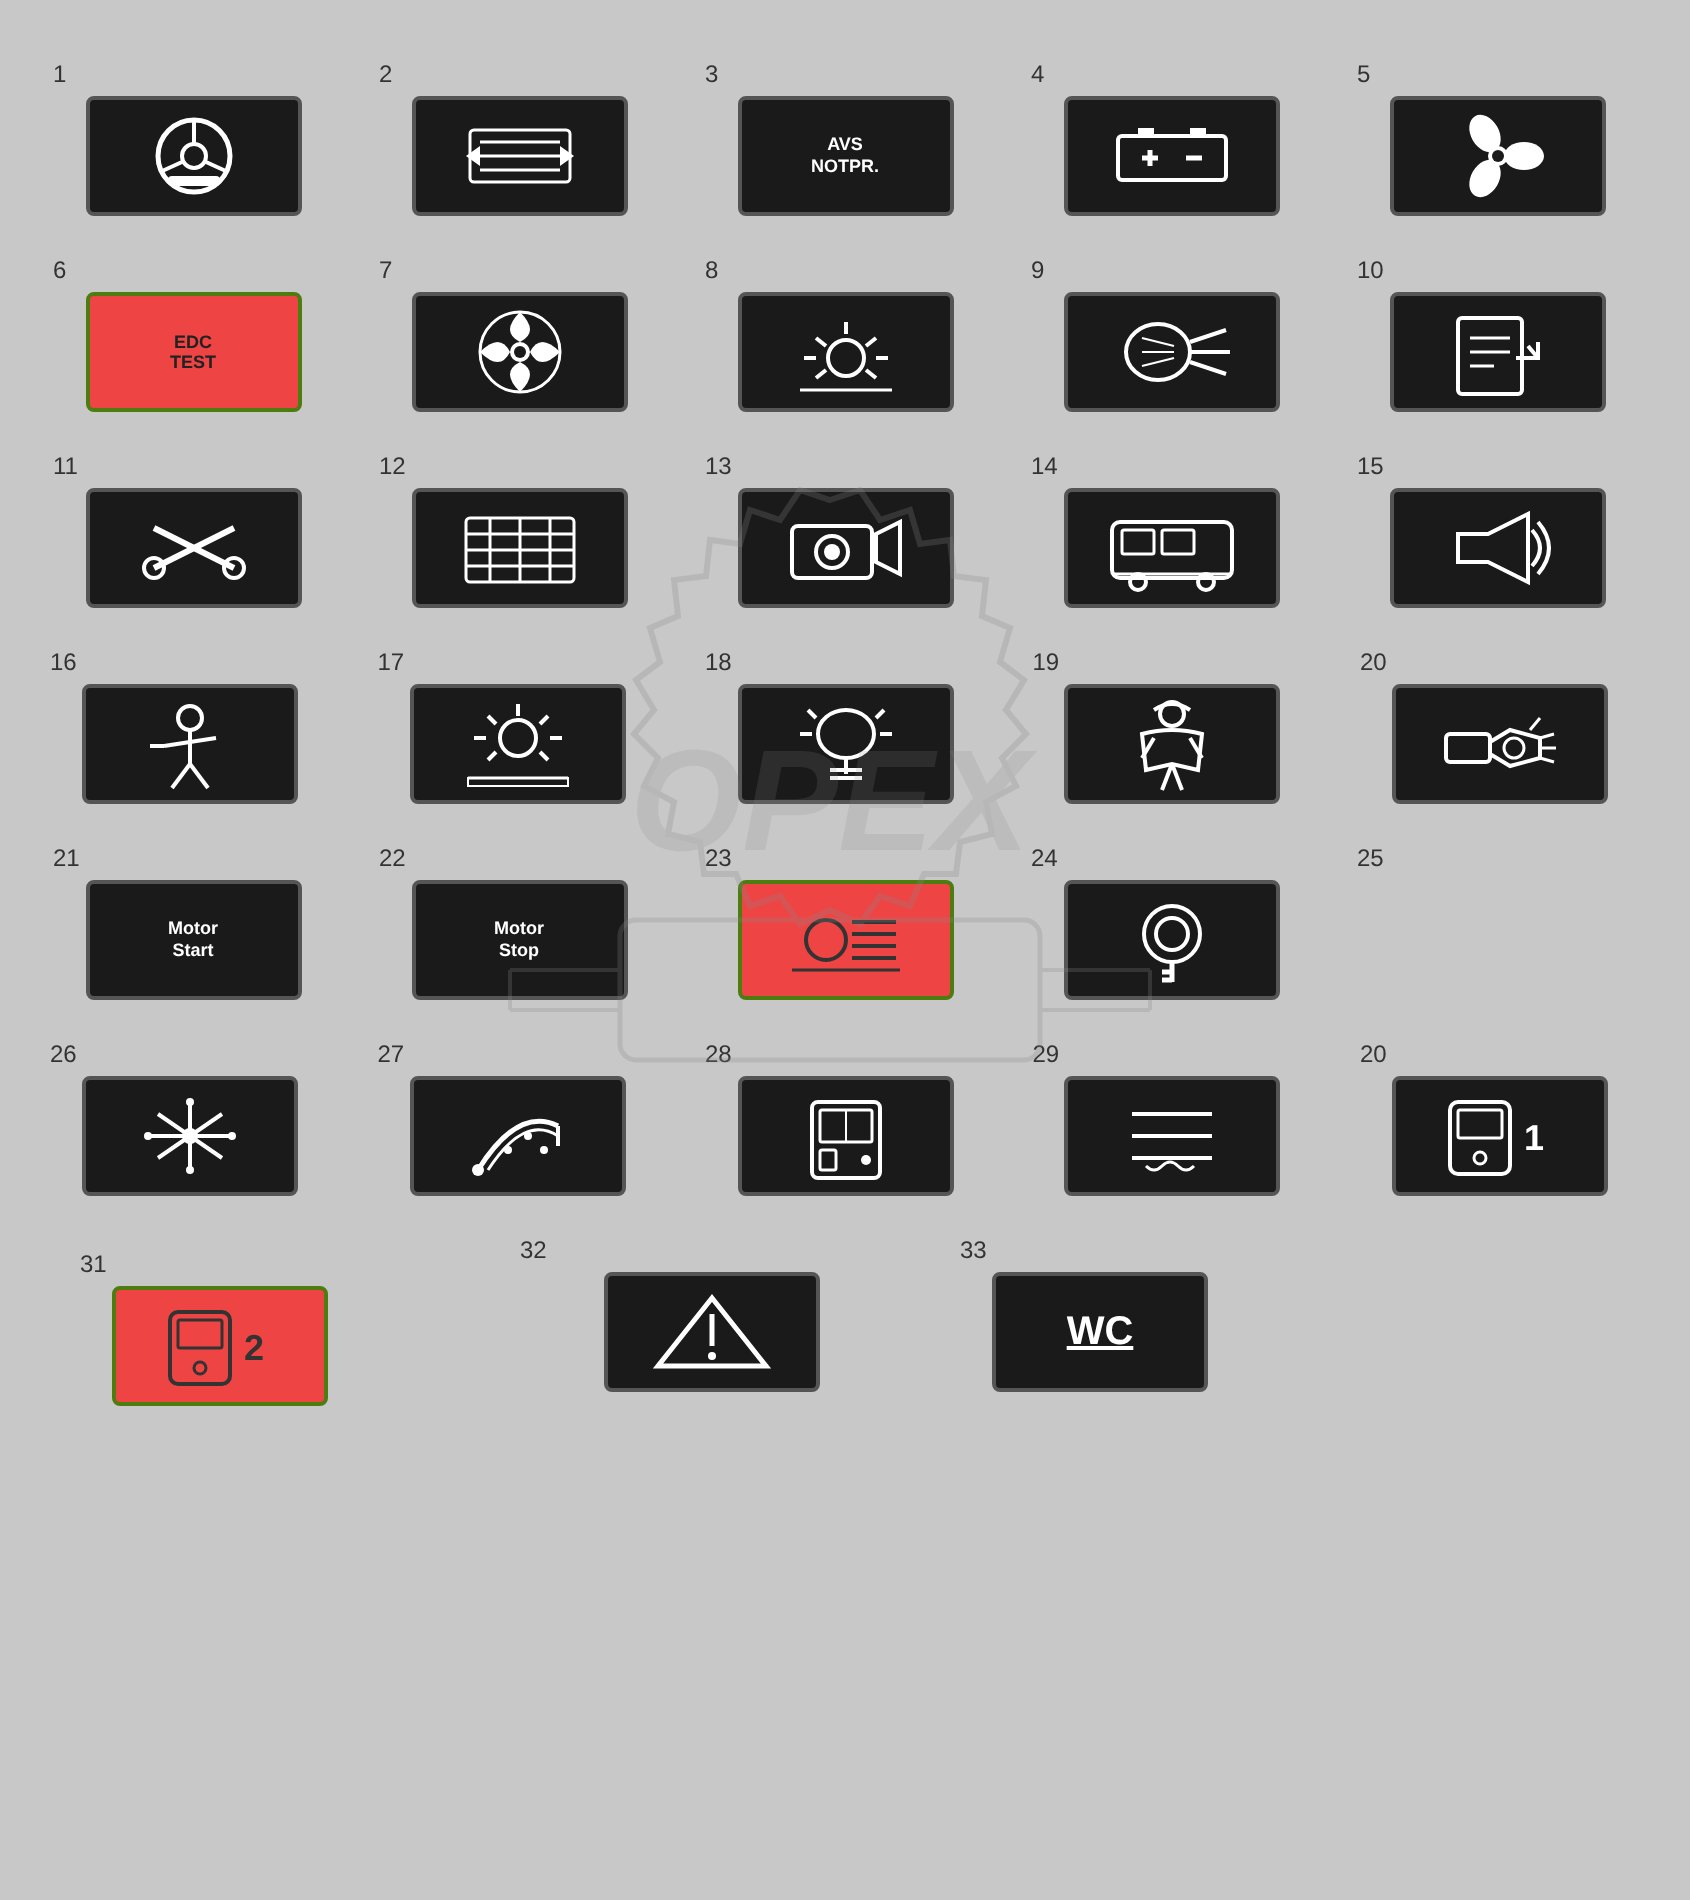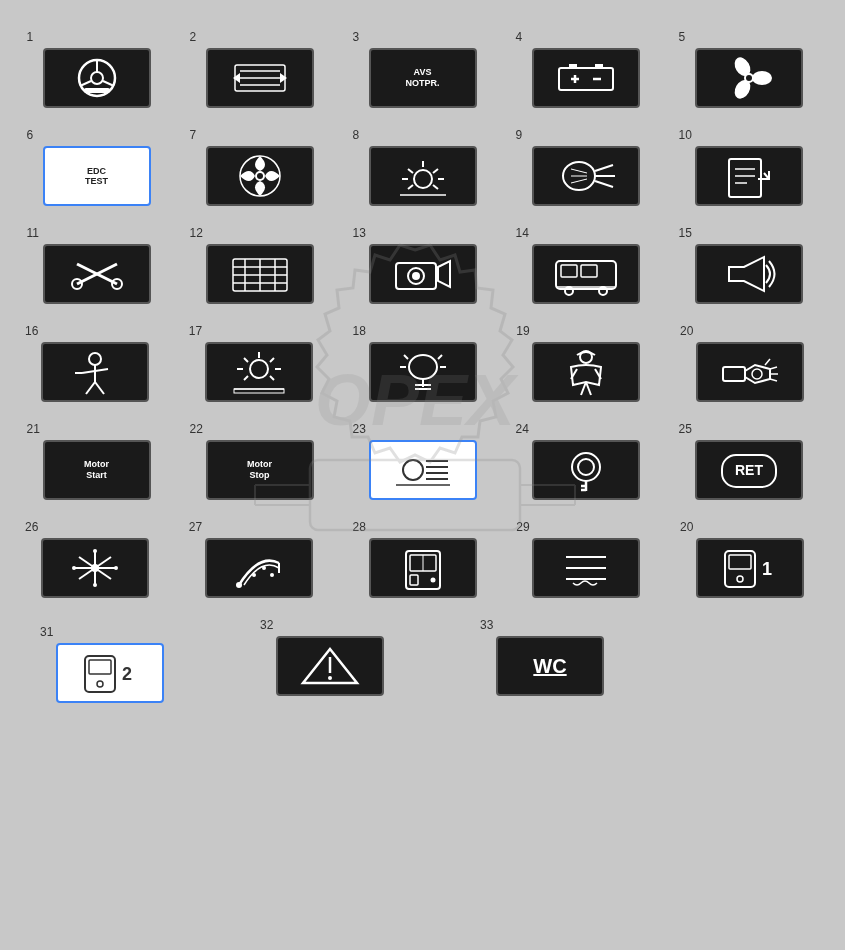--- a/index.html
+++ b/index.html
@@ -64,22 +64,22 @@
       border: 2px solid #555;
       border-radius: 4px;
       display: flex;
       align-items: center;
       justify-content: center;
       position: relative;
       overflow: hidden;
     }
 
     .btn-light {
-      background: #ffffff;
-      border: 2px solid #3b82f6;
+      background: #ef4444;
+      border: 2px solid #4d7c0f;
     }
 
     
     .icon-text {
       color: white;
       font-size: 9px;
       font-weight: bold;
       text-align: center;
       line-height: 1.2;
     }
@@ -451,26 +451,20 @@
           <circle cx="35" cy="22" r="8" fill="none" stroke="white" stroke-width="2"></circle>
           <line x1="35" y1="36" x2="35" y2="46" stroke="white" stroke-width="2.5"></line>
           <line x1="30" y1="41" x2="35" y2="41" stroke="white" stroke-width="2.5"></line>
           <line x1="30" y1="45" x2="35" y2="45" stroke="white" stroke-width="2.5"></line>
         </svg>
       </div>
     </div>
 
     <div class="cell">
       <span class="cell-number">25</span>
-      <div class="btn">
-        <svg class="icon-svg" viewBox="0 0 70 50">
-          <rect x="8" y="10" width="54" height="32" rx="14" fill="none" stroke="white" stroke-width="2"></rect>
-          <text x="35" y="30" font-size="14" font-family="Arial" font-weight="bold" fill="white" text-anchor="middle">RET</text>
-        </svg>
-      </div>
     </div>
 
   </div>
 
   <div class="row" style="justify-content: space-between; margin-top: 5px;">
 
     <div class="cell">
       <span class="cell-number">26</span>
       <div class="btn">
         <svg class="icon-svg" viewBox="0 0 70 50">
@@ -552,21 +546,21 @@
       <div class="btn btn-light">
         <svg class="icon-svg" viewBox="0 0 70 50">
           <rect x="10" y="8" width="30" height="36" rx="4" fill="none" stroke="#333" stroke-width="2"></rect>
           <rect x="14" y="12" width="22" height="14" rx="1" fill="none" stroke="#333" stroke-width="1.5"></rect>
           <circle cx="25" cy="36" r="3" fill="none" stroke="#333" stroke-width="1.5"></circle>
           <text x="52" y="32" font-size="18" font-family="Arial" font-weight="bold" fill="#333" text-anchor="middle">2</text>
         </svg>
       </div>
     </div>
 
-    <div class="cell" style="margin-right: 10px; margin-left: 50px;">
+    <div class="cell" style="margin-right: 10px; margin-left: 50px; align-items: flex-end;">
       <span class="cell-number">32</span>
       <div class="btn">
         <svg class="icon-svg" viewBox="0 0 70 50">
           <polygon points="35,8 62,42 8,42" fill="none" stroke="white" stroke-width="2.5"></polygon>
           <line x1="35" y1="16" x2="35" y2="32" stroke="white" stroke-width="2.5"></line>
           <circle cx="35" cy="37" r="2" fill="white"></circle>
         </svg>
       </div>
     </div>
 

